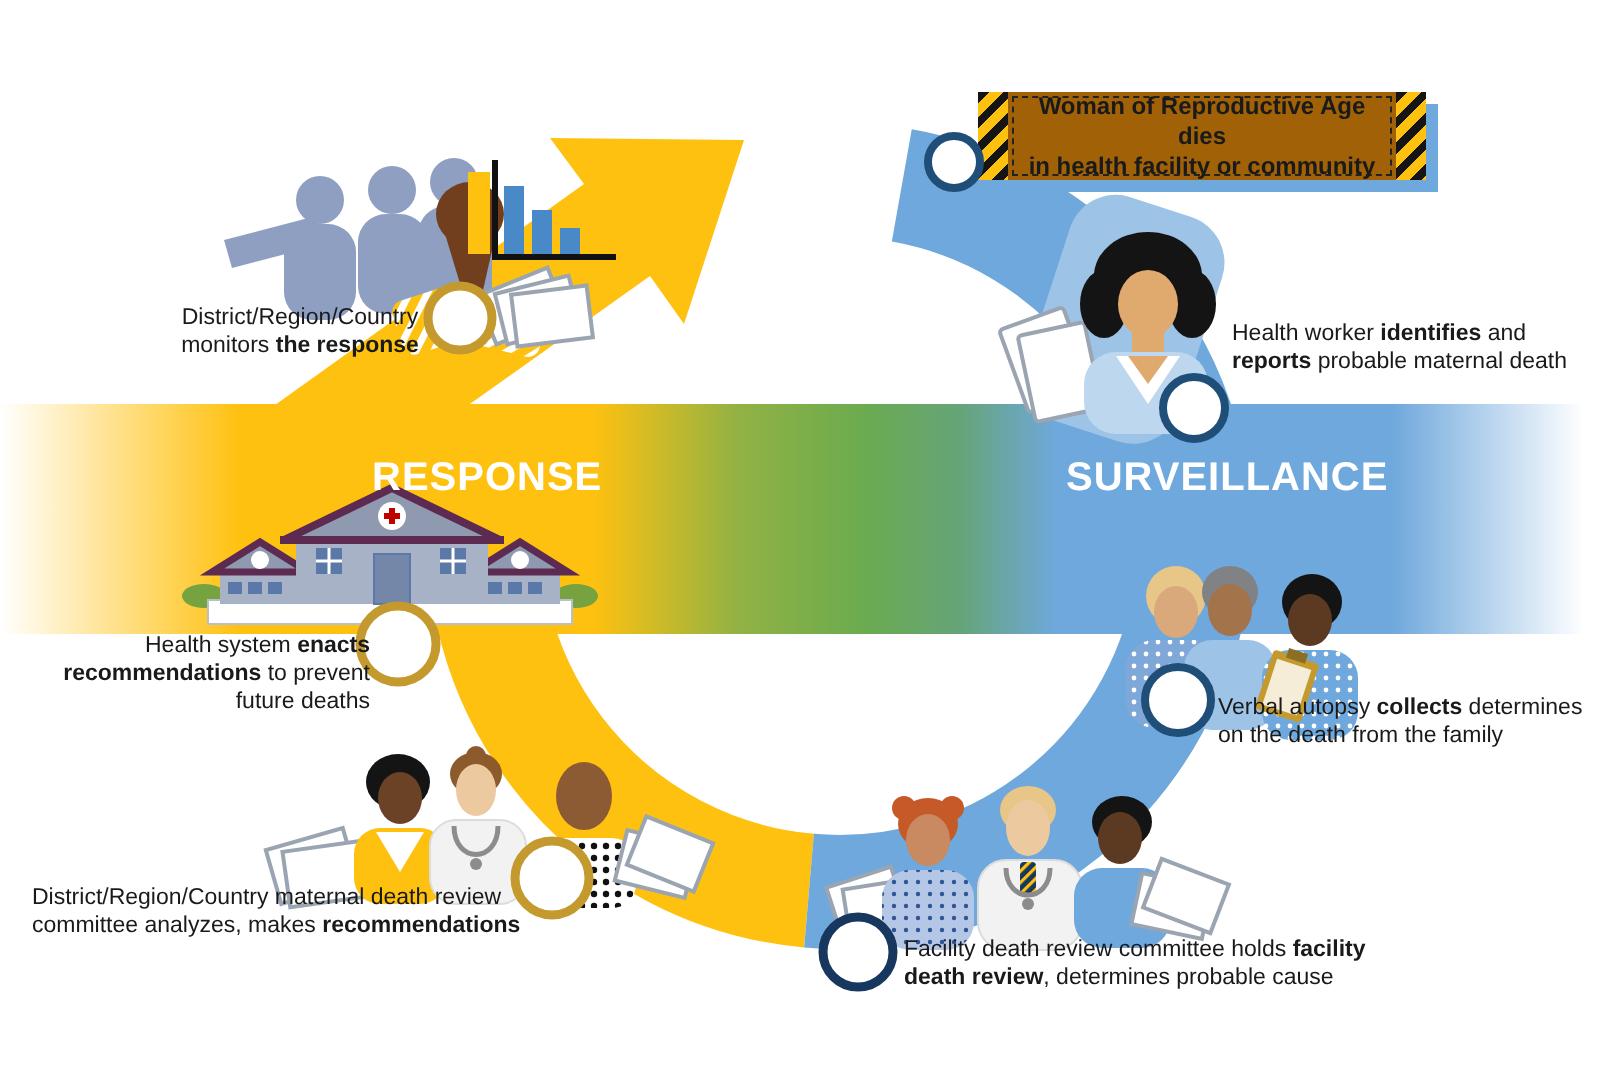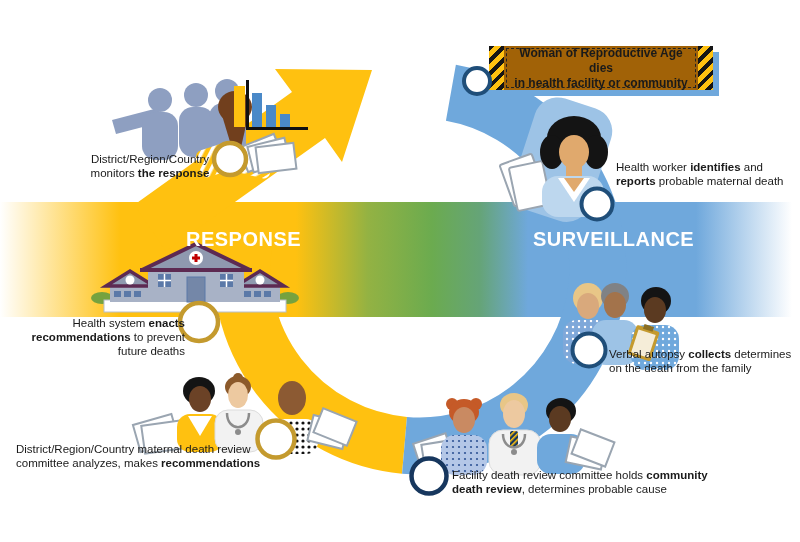--- a/index.html
+++ b/index.html
@@ -242,21 +242,21 @@
     <div><span>Health worker </span><span class="b">identifies</span><span> and</span></div>
     <div><span class="b">reports</span><span> probable maternal death</span></div>
   </div>
 
   <div class="t" style="left:609px;top:347px;">
     <div><span>Verbal autopsy </span><span class="b">collects</span><span> determines</span></div>
     <div><span>on the death from the family</span></div>
   </div>
 
   <div class="t" style="left:452px;top:468px;">
-    <div><span>Facility death review committee holds </span><span class="b">community</span></div>
+    <div><span>Facility death review committee holds </span><span class="b">facility</span></div>
     <div><span class="b">death review</span><span>, determines probable cause</span></div>
   </div>
 
   <div class="t" style="left:16px;top:442px;">
     <div><span>District/Region/Country maternal death review</span></div>
     <div><span>committee analyzes, makes </span><span class="b">recommendations</span></div>
   </div>
 
   <div class="t" style="left:15px;top:316px;width:170px;text-align:right;">
     <div><span>Health system </span><span class="b">enacts</span></div>

